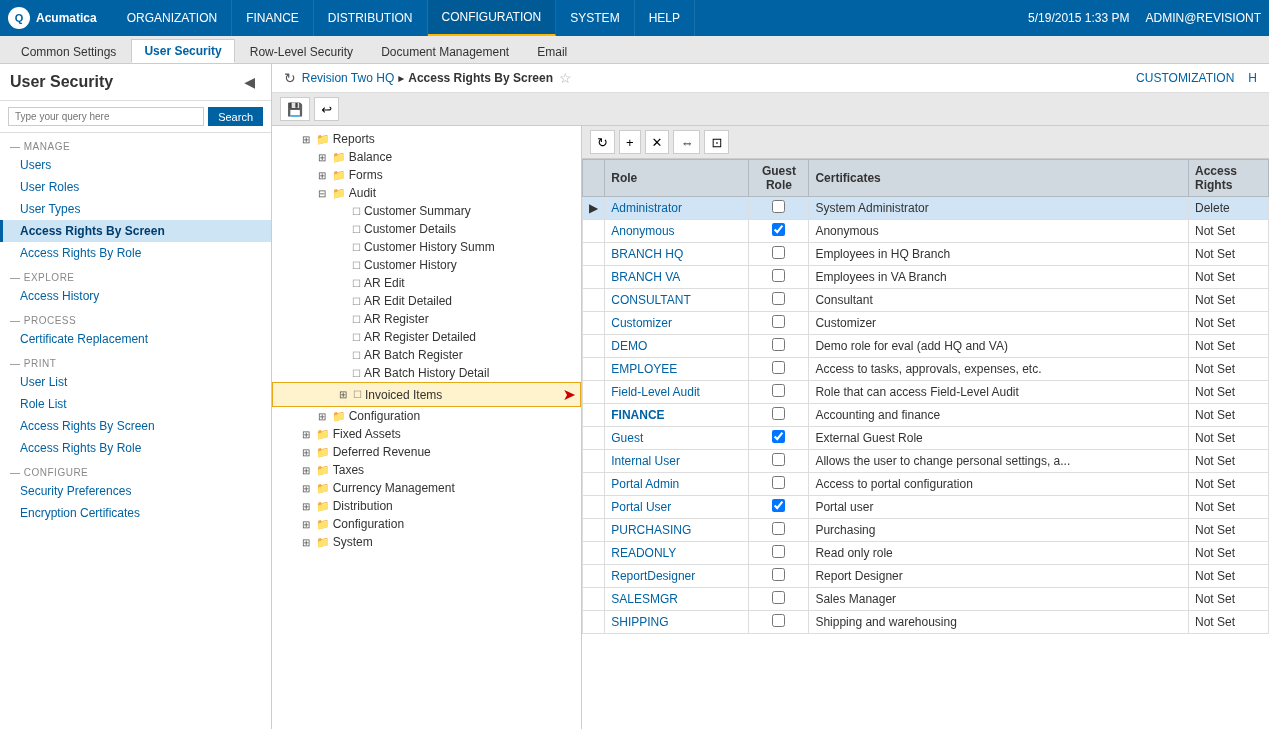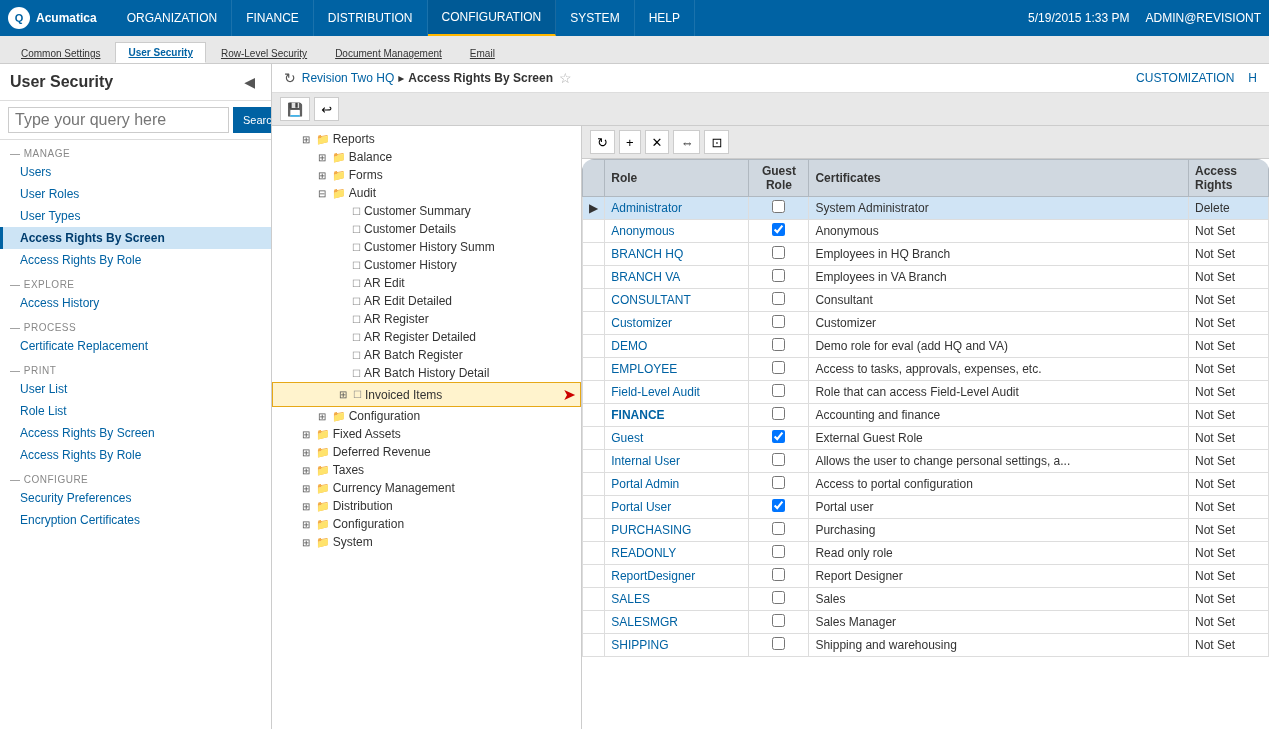--- a/index.html
+++ b/index.html
@@ -66,26 +66,25 @@
       height: 28px;
       display: flex;
       align-items: flex-end;
       border-bottom: 1px solid #ccc;
       padding: 0 8px;
     }
     .tab-bar .tab {
       padding: 4px 12px;
       cursor: pointer;
       color: #333;
-      font-size: 10px;
+      font-size: 12px;
       background: #e8e8e8;
       border: 1px solid transparent;
       border-bottom: none;
       margin-right: 2px;
-      text-decoration: underline;
     }
     .tab-bar .tab.active {
       background: white;
       border-color: #ccc;
       border-bottom: 1px solid white;
       font-weight: bold;
       color: #0062a3;
     }
 
     
@@ -125,21 +124,21 @@
     .sidebar-search {
       padding: 6px 8px;
       display: flex;
       gap: 4px;
       border-bottom: 1px solid #ddd;
     }
     .sidebar-search input {
       flex: 1;
       border: 1px solid #ccc;
       padding: 3px 6px;
-      font-size: 16px;
+      font-size: 10px;
       color: #999;
     }
     .sidebar-search button {
       background: #0062a3;
       color: white;
       border: none;
       padding: 3px 10px;
       cursor: pointer;
       font-size: 11px;
     }
@@ -323,21 +322,20 @@
       border: 1px solid #ddd;
       padding: 3px 6px;
       color: #333;
       vertical-align: middle;
     }
     .grid-table tr.selected { background: #d0e4f5; }
     .grid-scroll {
       flex: 1;
       overflow-y: auto;
       overflow-x: hidden;
-      border-radius: 12px;
     }
     .role-link { color: #0062a3; text-decoration: none; cursor: pointer; }
     .access-set { color: #cc0000; }
     .checkbox-cell {
       text-align: center;
     }
     input[type="checkbox"] {
       cursor: pointer;
     }
     .row-selector {
@@ -690,27 +688,20 @@
               </tr>
               <tr>
                 <td class="row-selector"></td>
                 <td><span class="role-link">ReportDesigner</span></td>
                 <td class="checkbox-cell"><input type="checkbox" style=""></td>
                 <td>Report Designer</td>
                 <td>Not Set</td>
               </tr>
               <tr>
                 <td class="row-selector"></td>
-                <td><span class="role-link">SALES</span></td>
-                <td class="checkbox-cell"><input type="checkbox" style=""></td>
-                <td>Sales</td>
-                <td>Not Set</td>
-              </tr>
-              <tr>
-                <td class="row-selector"></td>
                 <td><span class="role-link">SALESMGR</span></td>
                 <td class="checkbox-cell"><input type="checkbox" style=""></td>
                 <td>Sales Manager</td>
                 <td>Not Set</td>
               </tr>
               <tr>
                 <td class="row-selector"></td>
                 <td><span class="role-link">SHIPPING</span></td>
                 <td class="checkbox-cell"><input type="checkbox" style=""></td>
                 <td>Shipping and warehousing</td>

